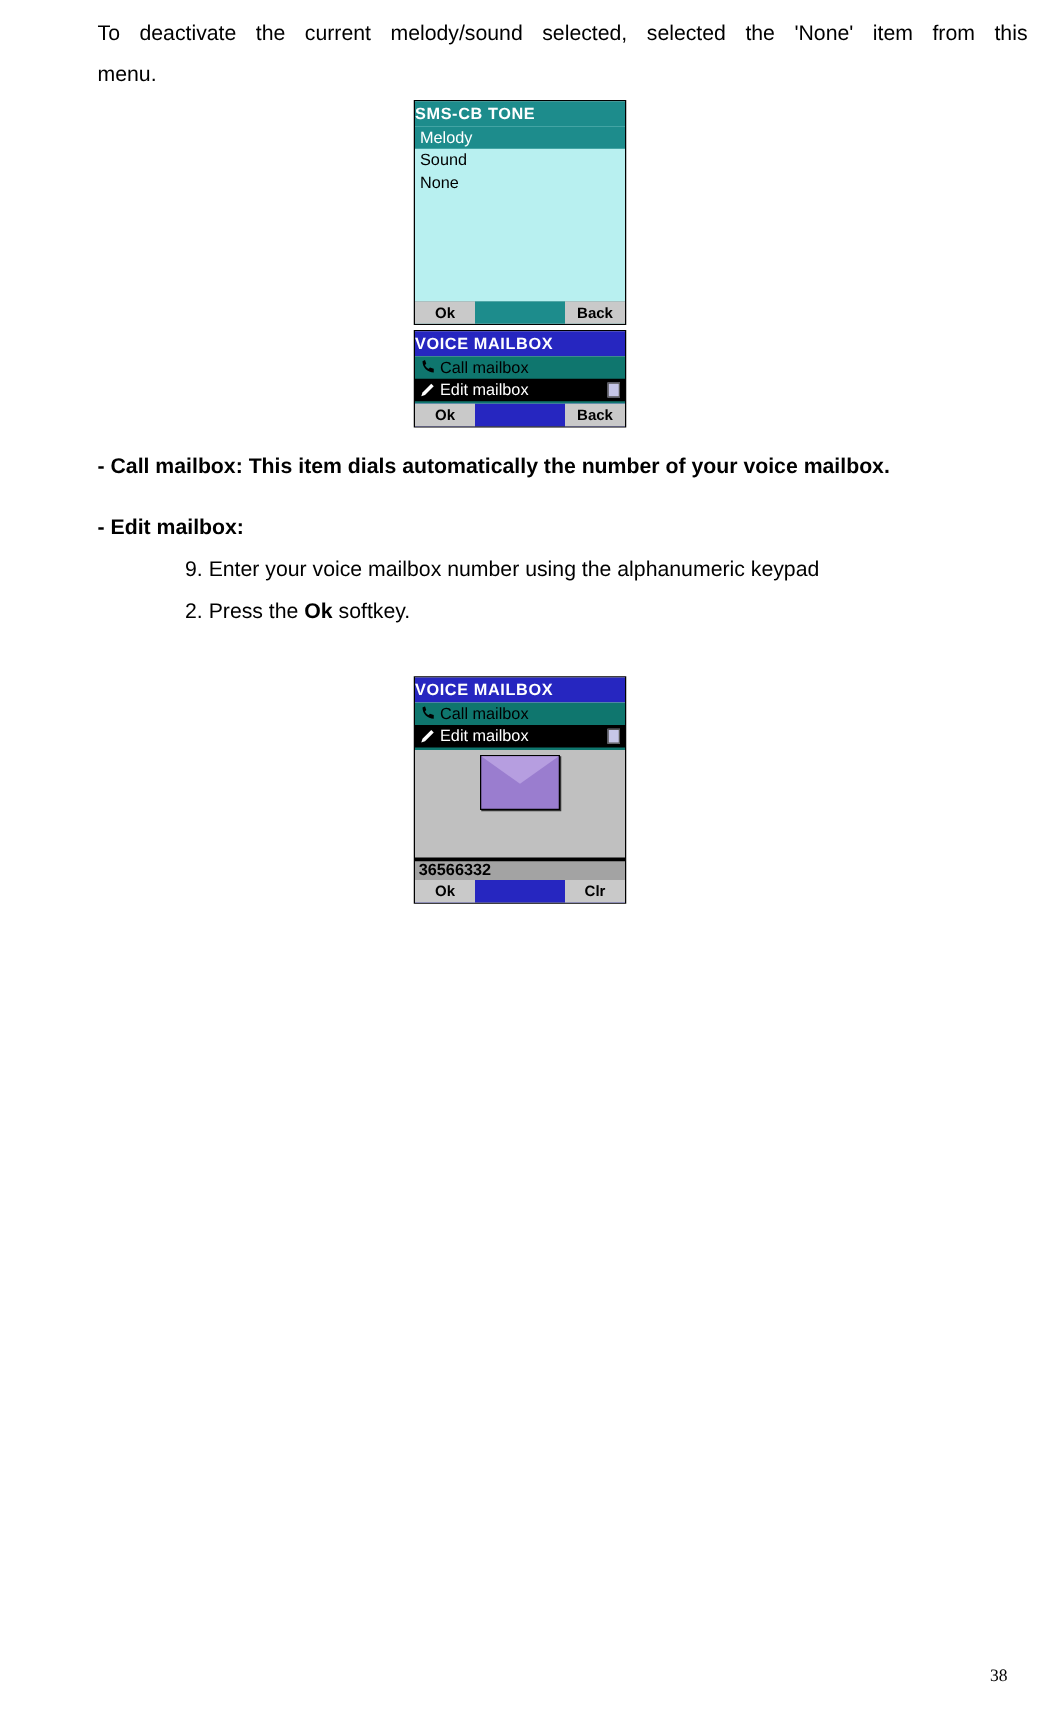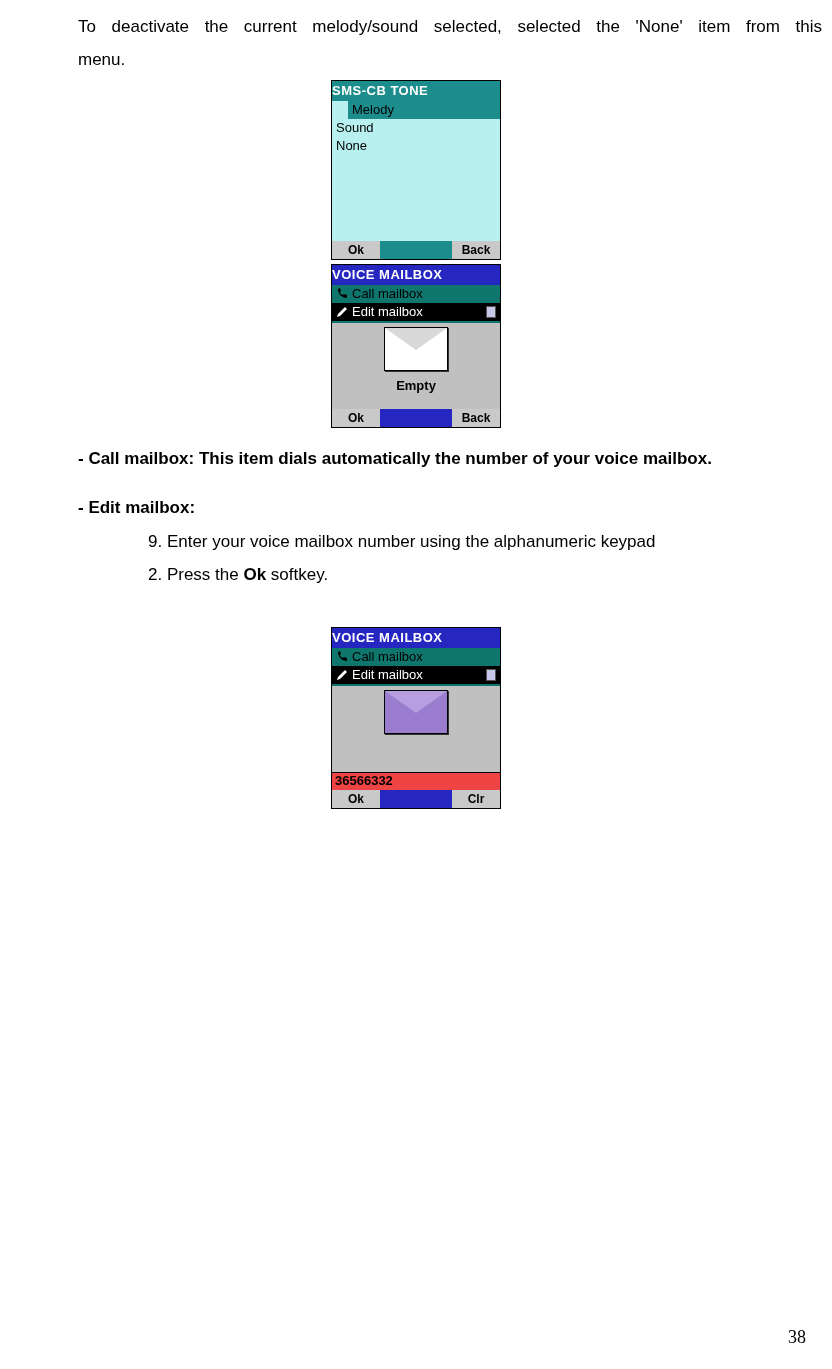--- a/index.html
+++ b/index.html
@@ -69,21 +69,21 @@
   .phone .softkeys .sk{
     flex:0 0 48px;
     display:flex;align-items:center;justify-content:center;
     color:#000;
   }
   .phone .softkeys .skspace{flex:1;}
 
   
   .teal .titlebar{background:#1d8c8c;color:#fff;}
   .teal .list{background:#b8f0f0;color:#000;}
-  .teal .list .item.sel{background:#1d8c8c;color:#000000;margin-left:16px;}
+  .teal .list .item.sel{background:#1d8c8c;color:#ffffff;}
   .teal .softkeys{background:#1d8c8c;}
   .teal .softkeys .sk{background:#c9c9c9;}
 
   
   .blue .titlebar{background:#2626c0;color:#fff;}
   .blue .list{background:#0f766e;color:#000;}
   .blue .list .item.sel{background:#000;color:#fff;}
   .blue .softkeys{background:#2626c0;}
   .blue .softkeys .sk{background:#c9c9c9;}
 
@@ -103,38 +103,38 @@
     border-left:31px solid transparent;
     border-right:31px solid transparent;
     border-top:22px solid #d8d8d8;
   }
   .env.purple{background:#9a7dcf;border-color:#000;}
   .env.purple::before{border-top-color:#b69ee0;}
   .env-label{
     font-weight:bold;font-size:13px;color:#000;
   }
   .env-input{
-    width:100%;height:18px;background:#ef4444;border-top:1px solid #000000;
+    width:100%;height:18px;background:#a3a3a3;border-top:3px solid #000000;
     padding:0 3px;box-sizing:border-box;font-weight:bold;
     display:flex;align-items:center;
   }
   .scroll-ind{
     width:8px;height:10px;background:#c6c6e8;border:1px solid #555;
     margin-left:auto;
   }
 
   .ico{
     width:12px;height:12px;display:inline-block;flex:0 0 12px;
   }
 
   .page-num{
     position:absolute;
     right:26px;bottom:14px;
     font-family:"Times New Roman",serif;
-    font-size:18px;
+    font-size:14px;
   }
 </style>
 </head>
 <body>
 
 <div class="page">
 
   <p class="para spread">To deactivate the current melody/sound selected, selected the 'None' item from this menu.</p>
 
   <div class="phone teal">
@@ -162,24 +162,20 @@
         <span>Call mailbox</span>
       </div>
       <div class="item sel">
         <svg class="ico" viewBox="0 0 12 12">
             <path d="M1 11l1-3 7-7 2 2-7 7z" fill="#fff"></path>
           </svg>
         <span>Edit mailbox</span>
         <span class="scroll-ind"></span>
       </div>
     </div>
-    <div class="env-wrap" style="background:#c0c0c0">
-      <div class="env"></div>
-      <div class="env-label">Empty</div>
-    </div>
     <div class="softkeys">
       <div class="sk">Ok</div>
       <div class="skspace"></div>
       <div class="sk">Back</div>
     </div>
   </div>
 
   <p class="desc">- Call mailbox: This item dials automatically the number of your voice mailbox.</p>
   <p class="desc" style="margin-top:16px">- Edit mailbox:</p>
   <p class="steps">9. Enter your voice mailbox number using the alphanumeric keypad</p>

